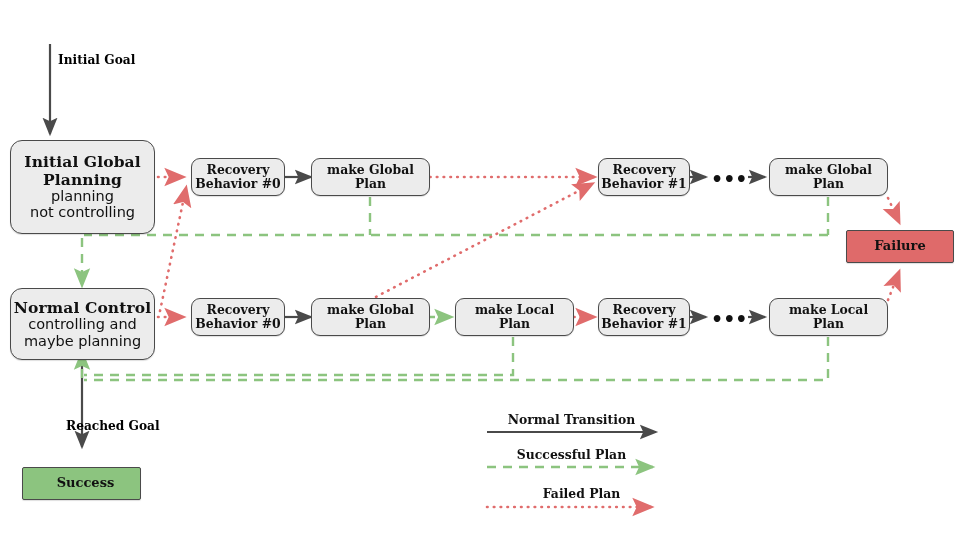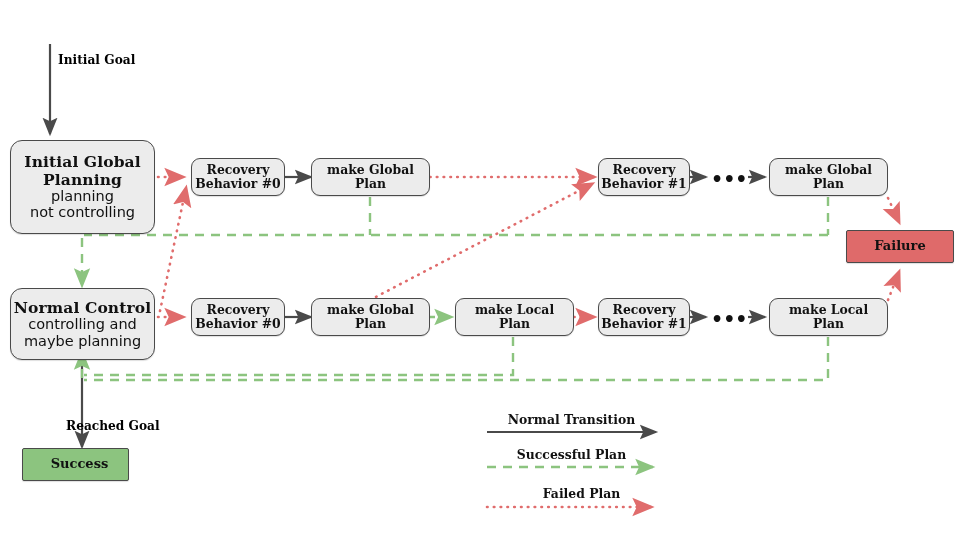--- a/index.html
+++ b/index.html
@@ -233,21 +233,21 @@
 
   <div class="node step-node" style="left:769px; top:298px; width:119px;">
     <span class="ln">make Local</span>
     <span class="ln">Plan</span>
   </div>
 
   <div class="node terminal failure" style="left:846px; top:230px; width:108px;">
     <span class="ln">Failure</span>
   </div>
 
-  <div class="node terminal success" style="left:22px; top:448px; width:107px;padding-left:8px;">
+  <div class="node terminal success" style="left:22px; top:467px; width:119px;padding-left:8px;">
     <span class="ln">Success</span>
   </div>
 
   <div class="edge-label" style="left:58px; top:53px;">Initial Goal</div>
 
   <div class="edge-label" style="left:51px; top:419px;margin-left:15px;">Reached Goal</div>
 
   <div class="legend-label" style="left:487px; top:412px; width:169px;">Normal Transition</div>
   <div class="legend-label" style="left:487px; top:447px; width:169px;">Successful Plan</div>
   <div class="legend-label" style="left:497px; top:486px; width:169px;">Failed Plan</div>

